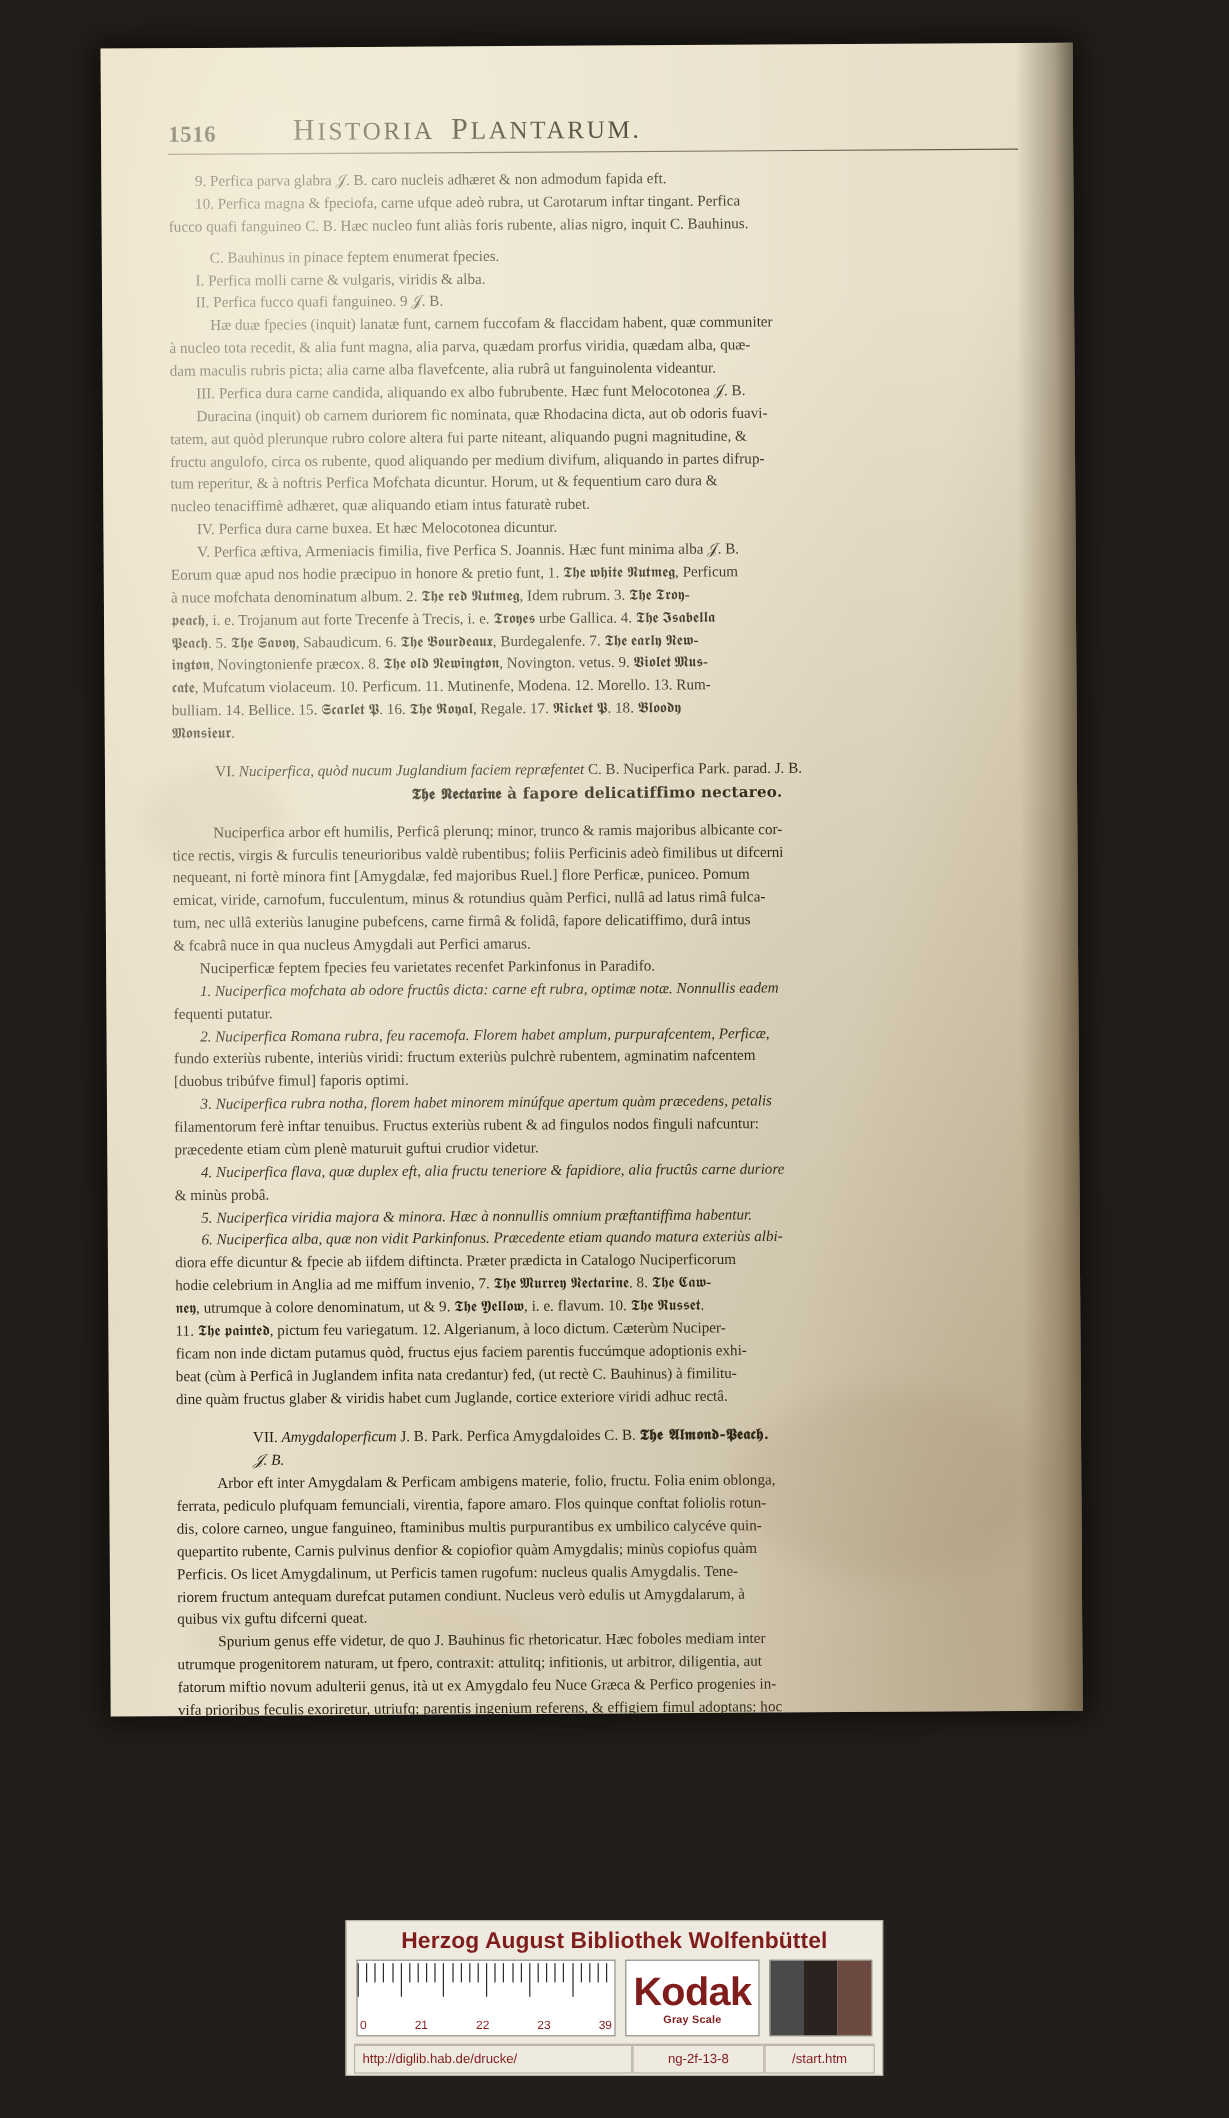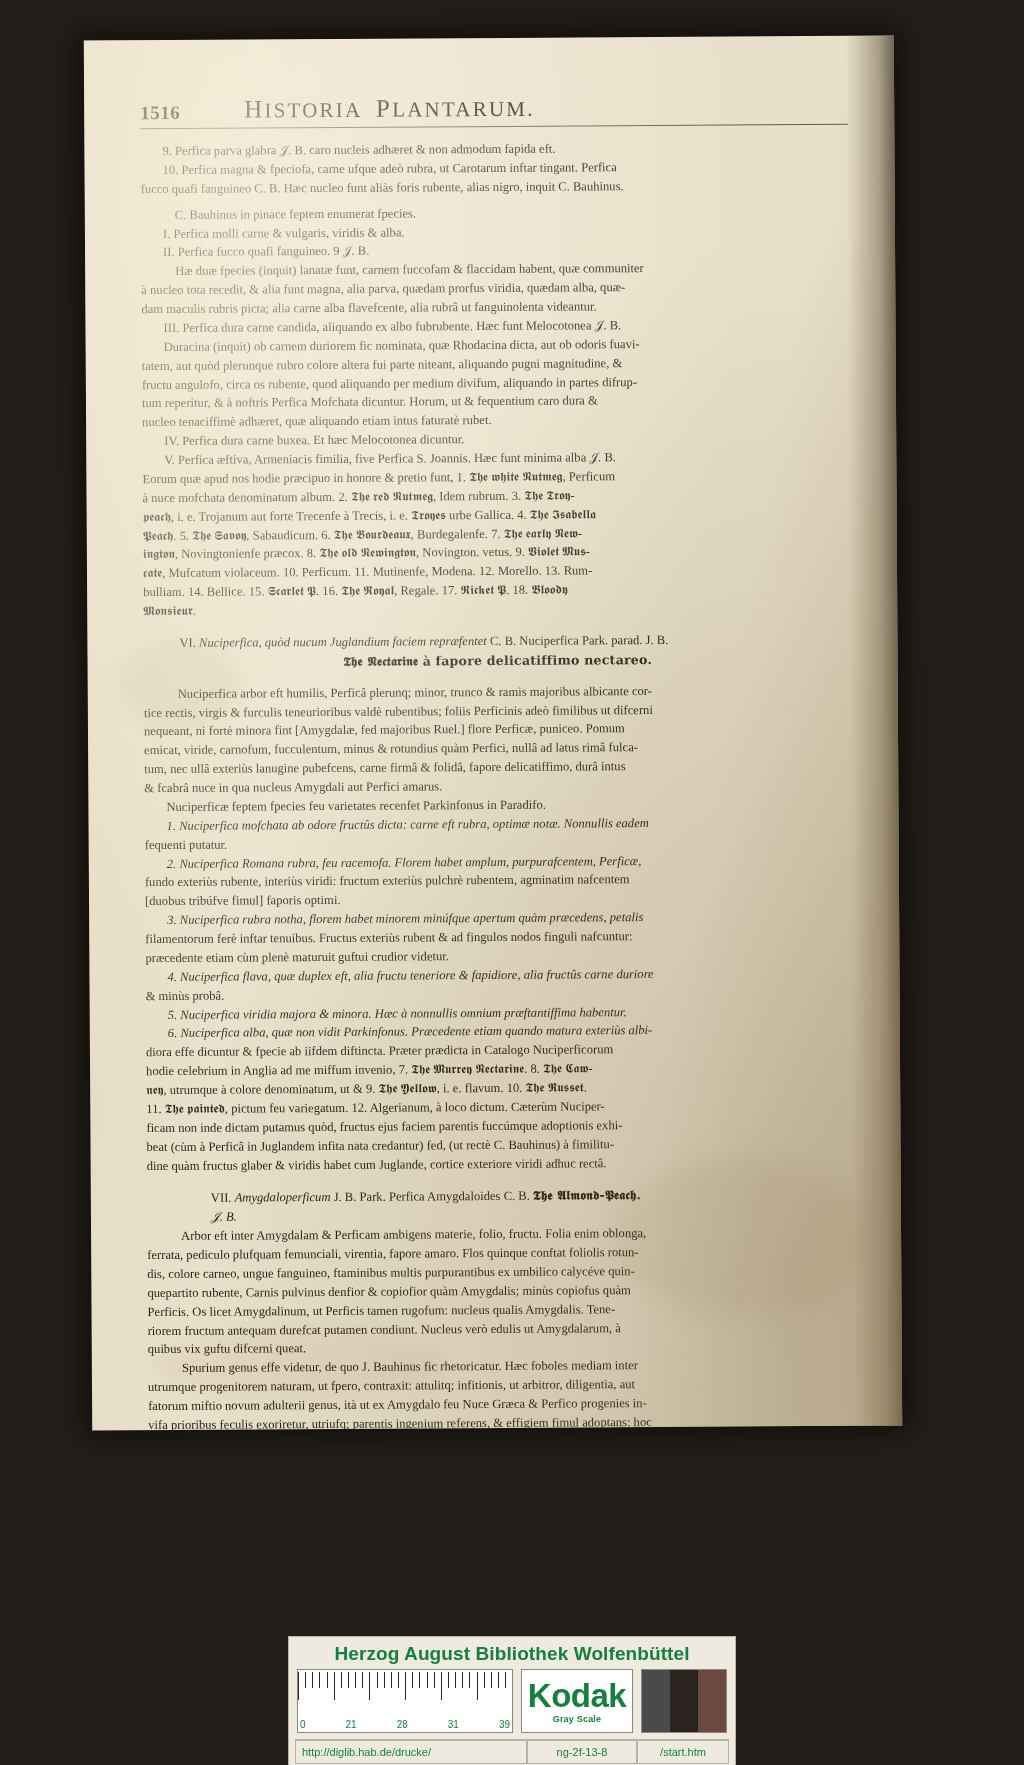--- a/index.html
+++ b/index.html
@@ -123,22 +123,21 @@
   .target{
     position:absolute;
     left:288px;
     top:1600px;
     width:448px;
     height:130px;
     background:#efeae0;
     border:1px solid #b9b3a6;
     box-sizing:border-box;
     font-family:"Liberation Sans", sans-serif;
-    color:#15803d;
-    margin-top:36px;
+    color:#7f1d1d;
   }
   .target-title{
     text-align:center;
     font-size:19px;
     font-weight:700;
     padding:6px 0 2px 0;
     letter-spacing:0.1px;
   }
   .target-row{
     display:flex;
@@ -371,22 +370,22 @@
           <div class="tick"></div>
         <div class="tick maj"></div>
           <div class="tick"></div>
           <div class="tick"></div>
           <div class="tick"></div>
           <div class="tick"></div>
       </div>
       <div class="ruler-nums">
         <span>0</span>
         <span>21</span>
-        <span>28</span>
-        <span>31</span>
+        <span>22</span>
+        <span>23</span>
         <span>39</span>
       </div>
     </div>
     <div class="kodak">
       <div class="kodak-word">Kodak</div>
       <div class="kodak-sub">Gray Scale</div>
     </div>
     <div class="greypatches">
       <div class="gp" style="background:#4a4a4a"></div>
       <div class="gp" style="background:#2a2320"></div>

